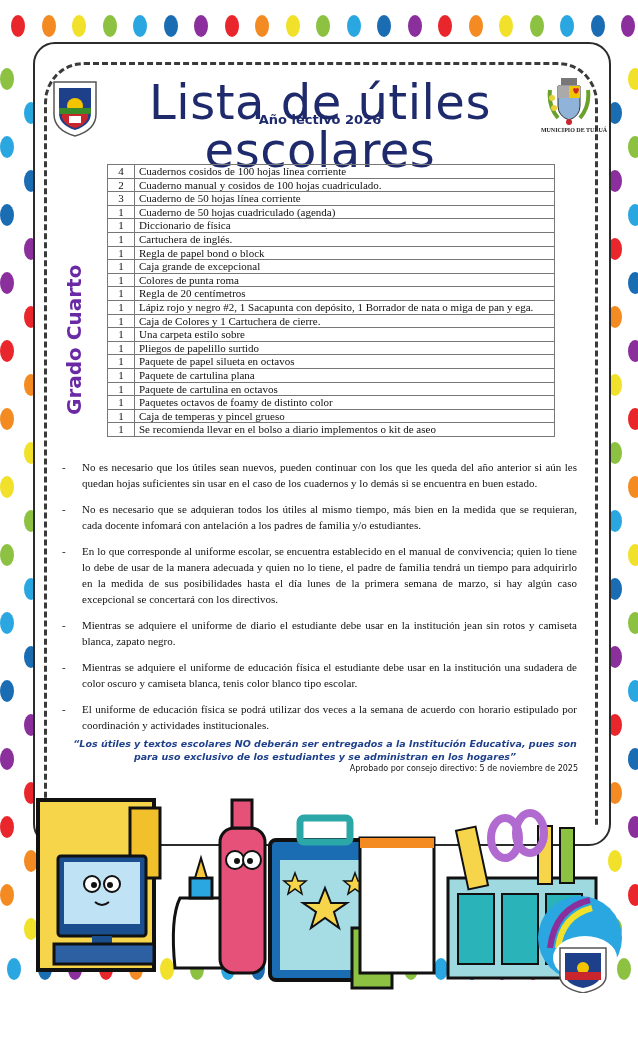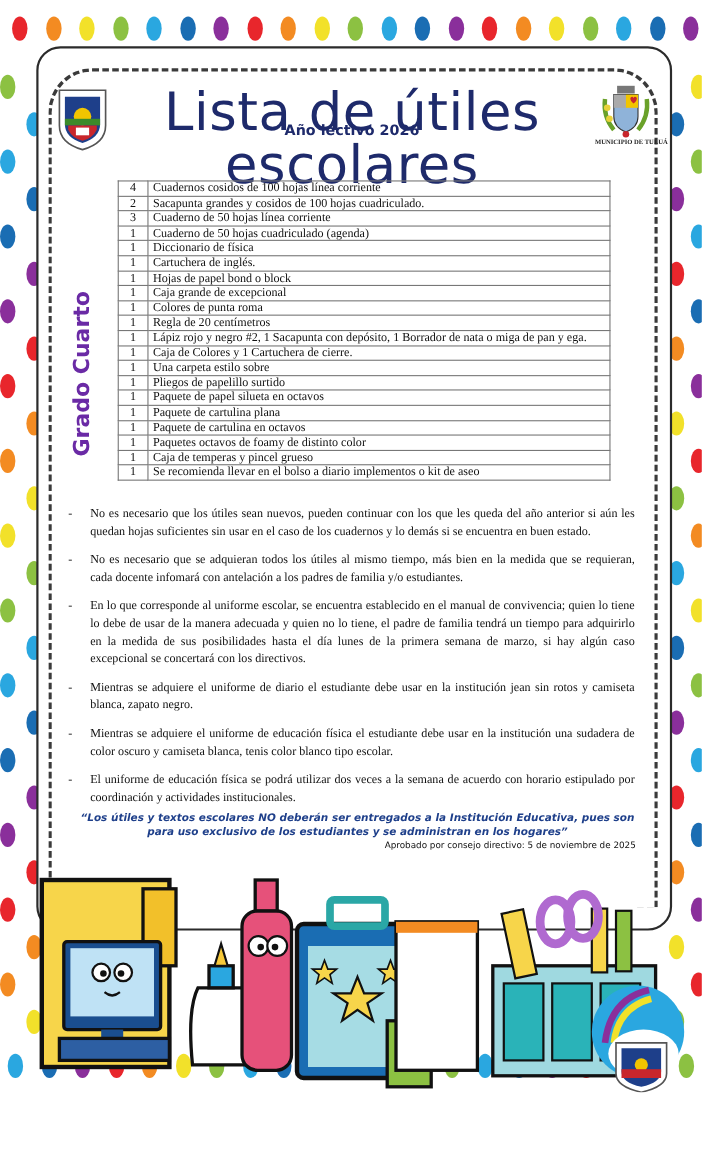--- a/index.html
+++ b/index.html
@@ -153,41 +153,41 @@
 <div class="grade">Grado Cuarto</div>
 
 <table class="supplies">
   <tbody id="supplies-body">
       <tr>
         <td class="qty">4</td>
         <td>Cuadernos cosidos de 100 hojas línea corriente</td>
       </tr>
       <tr>
         <td class="qty">2</td>
-        <td>Sacapunta grandes y cosidos de 100 hojas cuadriculado.</td>
+        <td>Cuaderno manual y cosidos de 100 hojas cuadriculado.</td>
       </tr>
       <tr>
         <td class="qty">3</td>
         <td>Cuaderno de 50 hojas línea corriente</td>
       </tr>
       <tr>
         <td class="qty">1</td>
         <td>Cuaderno de 50 hojas cuadriculado (agenda)</td>
       </tr>
       <tr>
         <td class="qty">1</td>
         <td>Diccionario de física</td>
       </tr>
       <tr>
         <td class="qty">1</td>
         <td>Cartuchera de inglés.</td>
       </tr>
       <tr>
         <td class="qty">1</td>
-        <td>Hojas de papel bond o block</td>
+        <td>Regla de papel bond o block</td>
       </tr>
       <tr>
         <td class="qty">1</td>
         <td>Caja grande de excepcional</td>
       </tr>
       <tr>
         <td class="qty">1</td>
         <td>Colores de punta roma</td>
       </tr>
       <tr>

